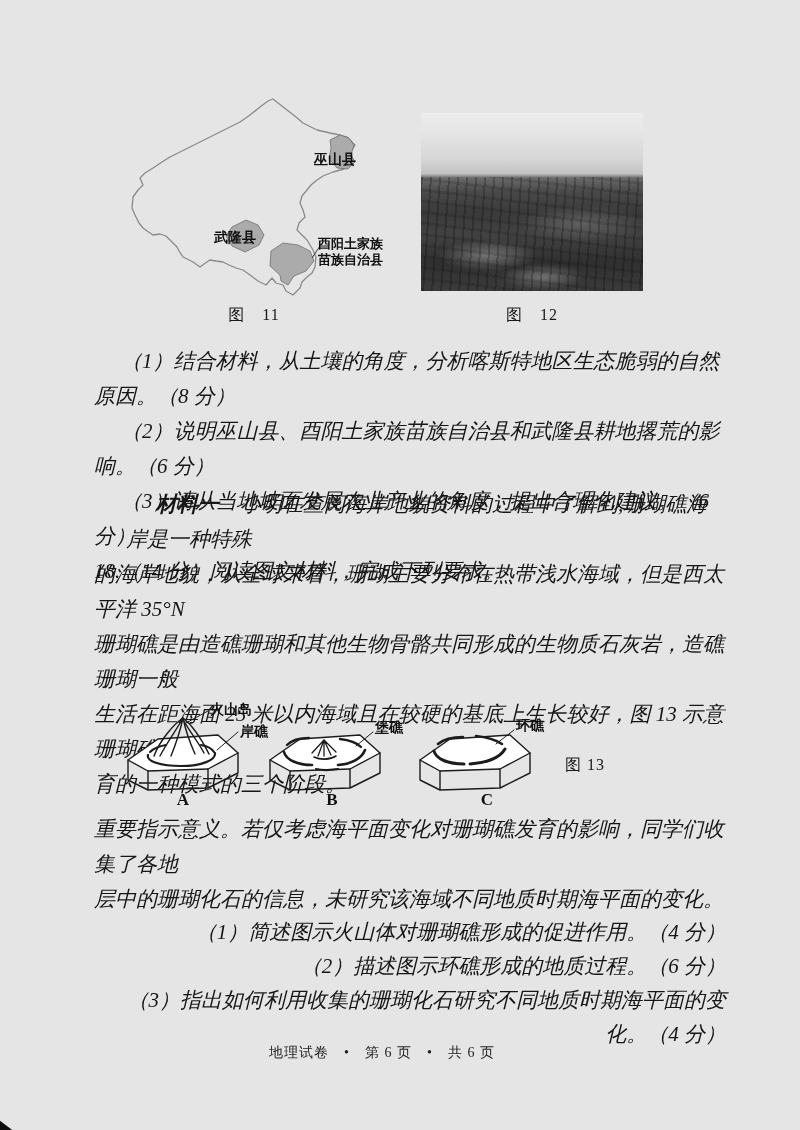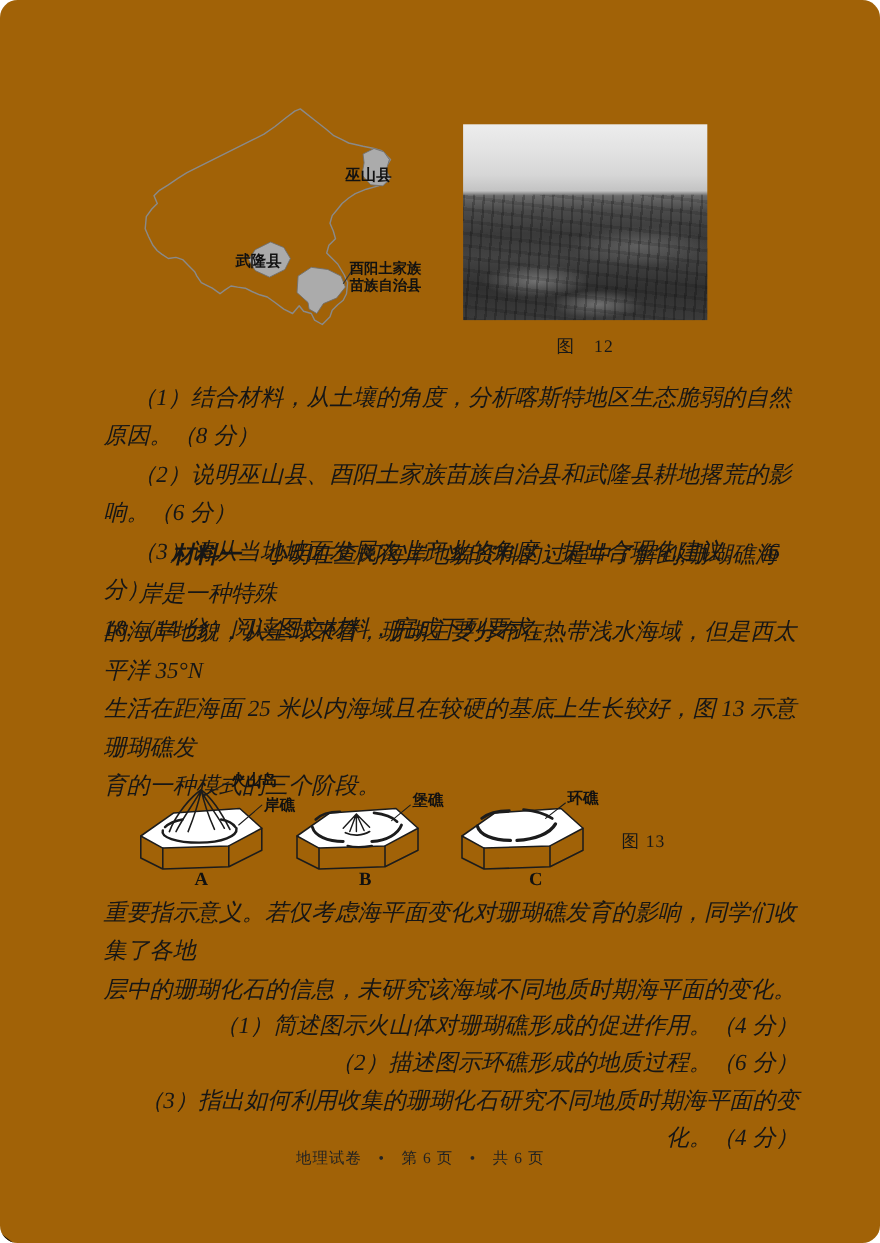--- a/index.html
+++ b/index.html
@@ -1,20 +1,19 @@
 <!DOCTYPE html>
 <html><head>
 <meta charset="utf-8">
 <style>
   html,body{margin:0;padding:0;background:#ffffff;}
   #page{
-    position:relative;width:800px;height:1130px;margin:0 auto;background:#a16207;
+    position:relative;width:800px;height:1130px;margin:0 auto;background:#e5e5e5;
     overflow:hidden;color:#1a1a1a;
     font-family:"Liberation Serif","DejaVu Serif",serif;
-    border-radius:16px;
   }
   .abs{position:absolute;}
   
   #map-svg{left:108px;top:95px;}
   #photo{
     left:421px;top:113px;width:222px;height:178px;
     background:
       radial-gradient(ellipse 70px 22px at 30% 80%, rgba(130,130,130,.8) 0%, rgba(130,130,130,0) 70%),
       radial-gradient(ellipse 90px 26px at 72% 62%, rgba(110,110,110,.7) 0%, rgba(110,110,110,0) 70%),
       radial-gradient(ellipse 60px 18px at 55% 92%, rgba(150,150,150,.6) 0%, rgba(150,150,150,0) 70%),
@@ -76,32 +75,34 @@
 
     <path d="M163,156 L175,148 L190,150 L202,156 L206,166 L198,176 L186,181 L180,190 L173,186
          L172,180 L162,171 Z" stroke="#6f6f6f" stroke-width="0.8" fill="#ababab"></path>
     <line x1="204" y1="163" x2="212" y2="151" stroke="#333" stroke-width="1"></line>
     <text class="county-label-sm" x="210" y="153">酉阳土家族</text>
     <text class="county-label-sm" x="210" y="169">苗族自治县</text>
   </svg>
 
   <div id="photo" class="abs"></div>
 
+  <div id="cap11" class="abs fig-caption">图　11</div>
   <div id="cap12" class="abs fig-caption">图　12</div>
 
   <div id="q18" class="abs textblock">
     <div class="qline">（1）结合材料，从土壤的角度，分析喀斯特地区生态脆弱的自然原因。（8 分）</div>
     <div class="qline">（2）说明巫山县、酉阳土家族苗族自治县和武隆县耕地撂荒的影响。（6 分）</div>
     <div class="qline">（3）请从当地坡面发展农业产业的角度，提出合理化建议。（6 分）</div>
     <div>18.（14 分）阅读图文材料，完成下列要求。</div>
   </div>
 
   <div id="material1" class="abs textblock">
     <div class="m-first"><span class="m-label">材料一</span><span>　小明在查阅海岸地貌资料的过程中了解到,珊瑚礁海岸是一种特殊</span></div>
     <div>的海岸地貌，从全球来看，珊瑚主要分布在热带浅水海域，但是西太平洋 35°N</div>
+    <div>珊瑚礁是由造礁珊瑚和其他生物骨骼共同形成的生物质石灰岩，造礁珊瑚一般</div>
     <div>生活在距海面 25 米以内海域且在较硬的基底上生长较好，图 13 示意珊瑚礁发</div>
     <div>育的一种模式的三个阶段。</div>
   </div>
 
   <svg id="fig13" class="abs" width="627" height="113" viewBox="0 0 627 113" fill="none" stroke="#1c1c1c" stroke-width="1.4" stroke-linecap="round" stroke-linejoin="round">
 
     <g>
       <path d="M40,62 L70,41 L130,37 L150,55 L120,71 L60,73 Z" fill="#fff"></path>
       <path d="M40,62 L40,82 L60,92 L120,90 L150,75 L150,55 M60,73 L60,92 M120,71 L120,90"></path>
 

